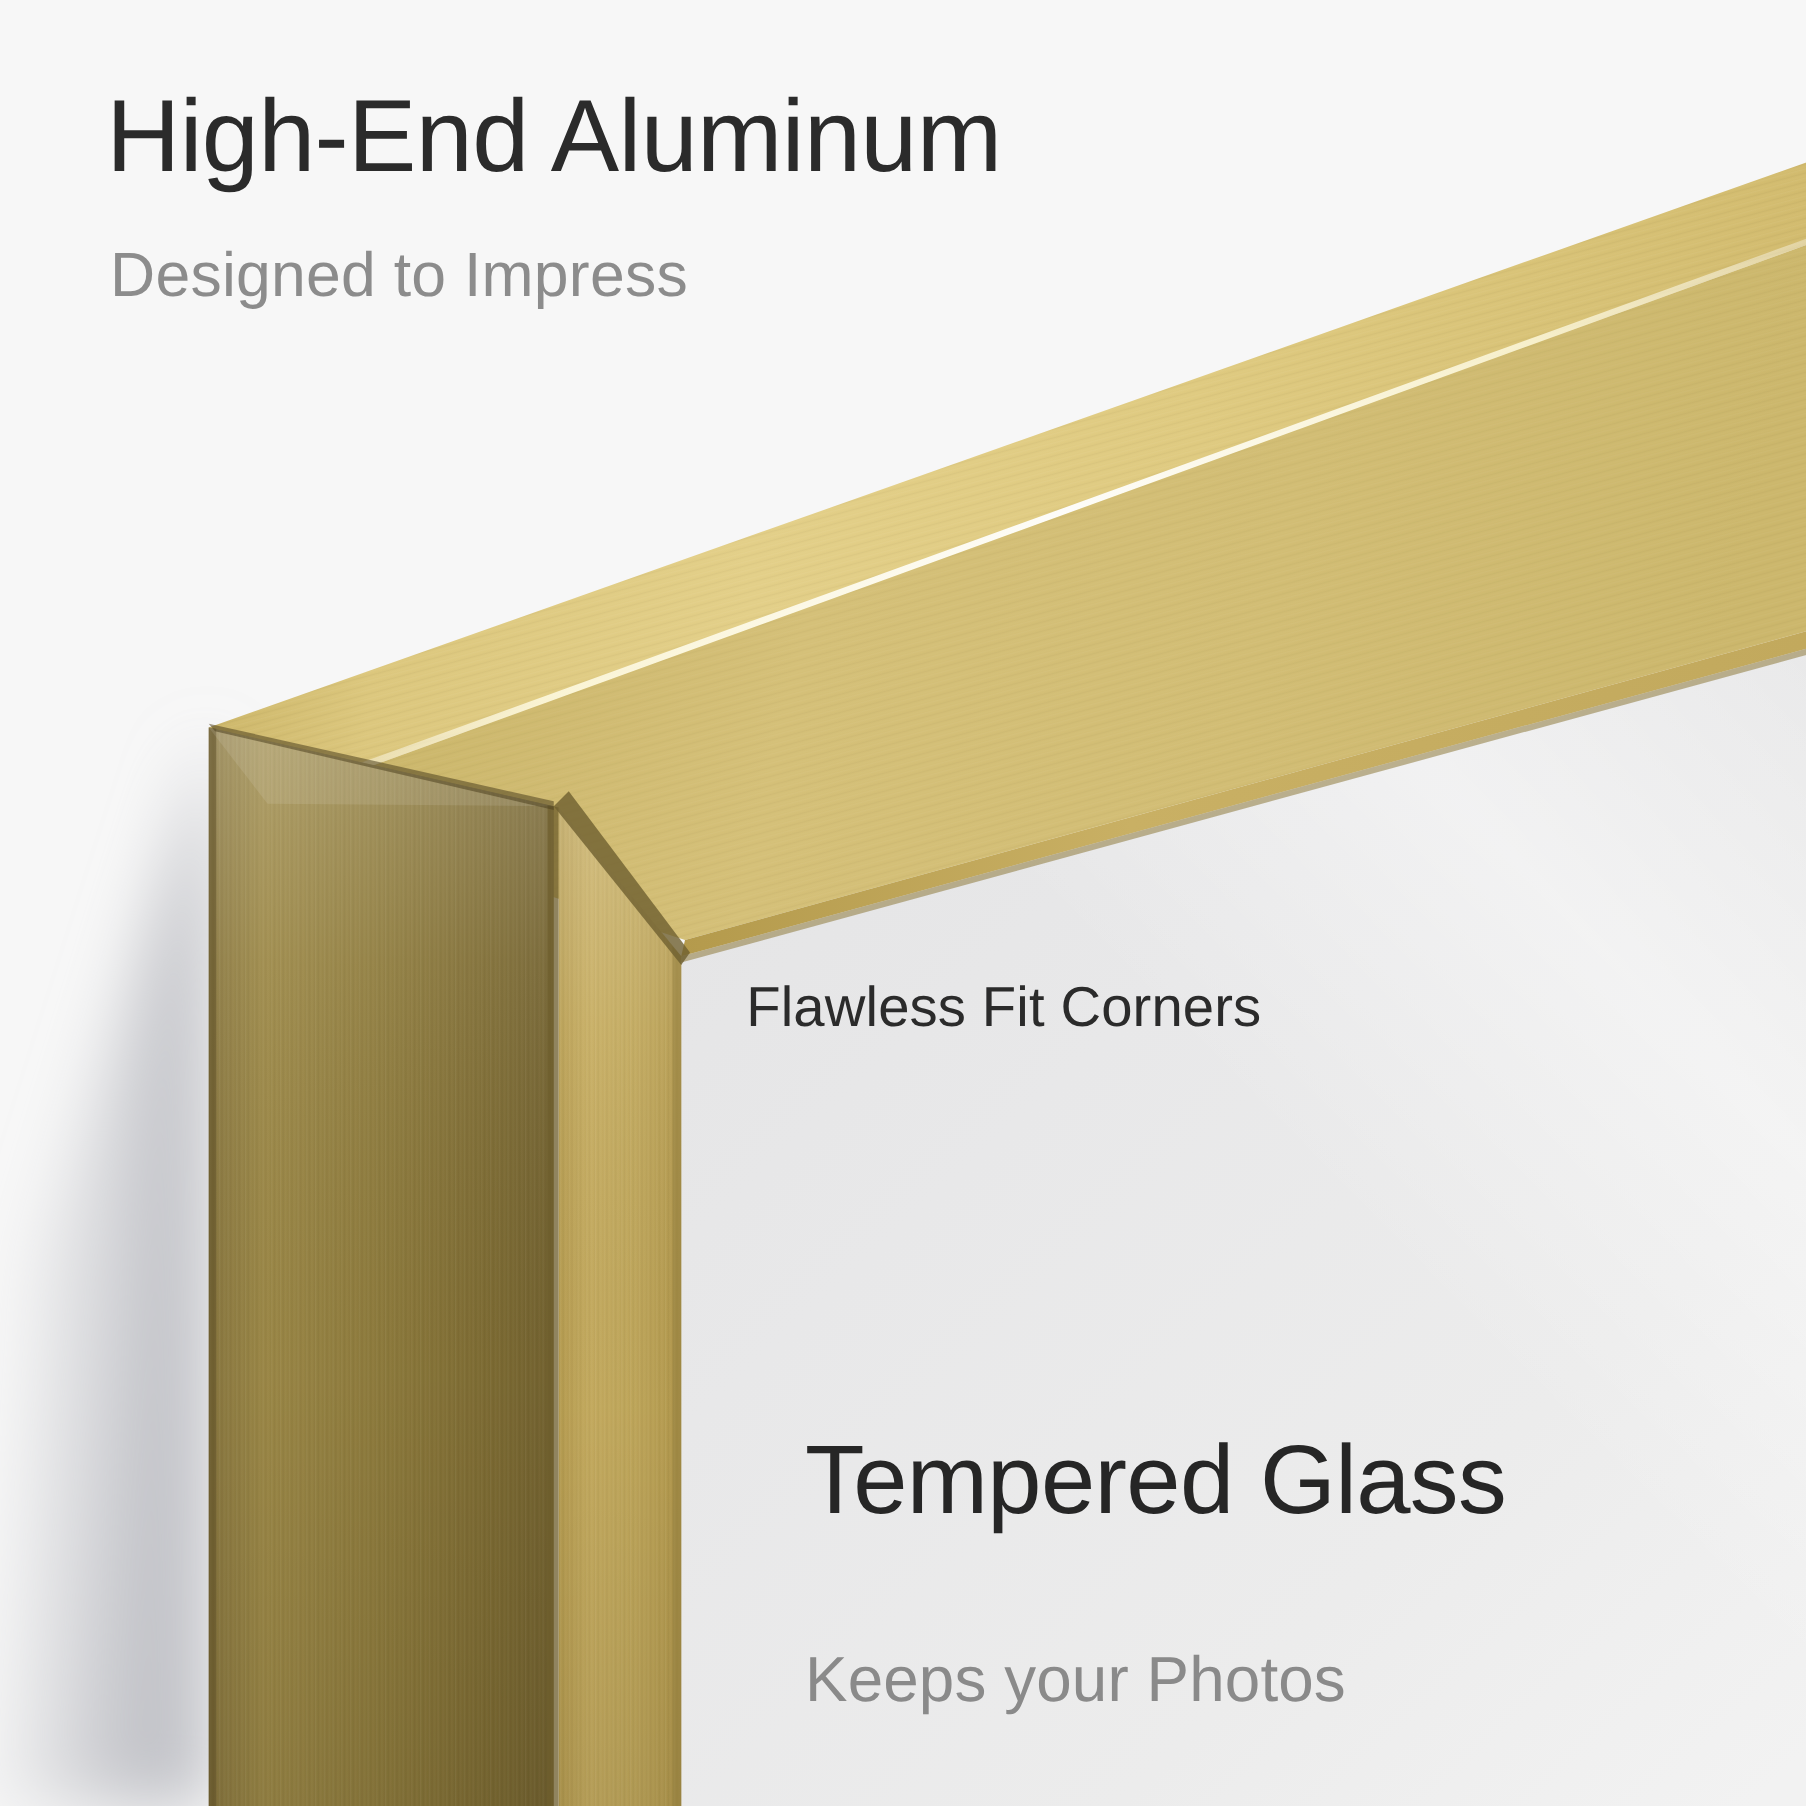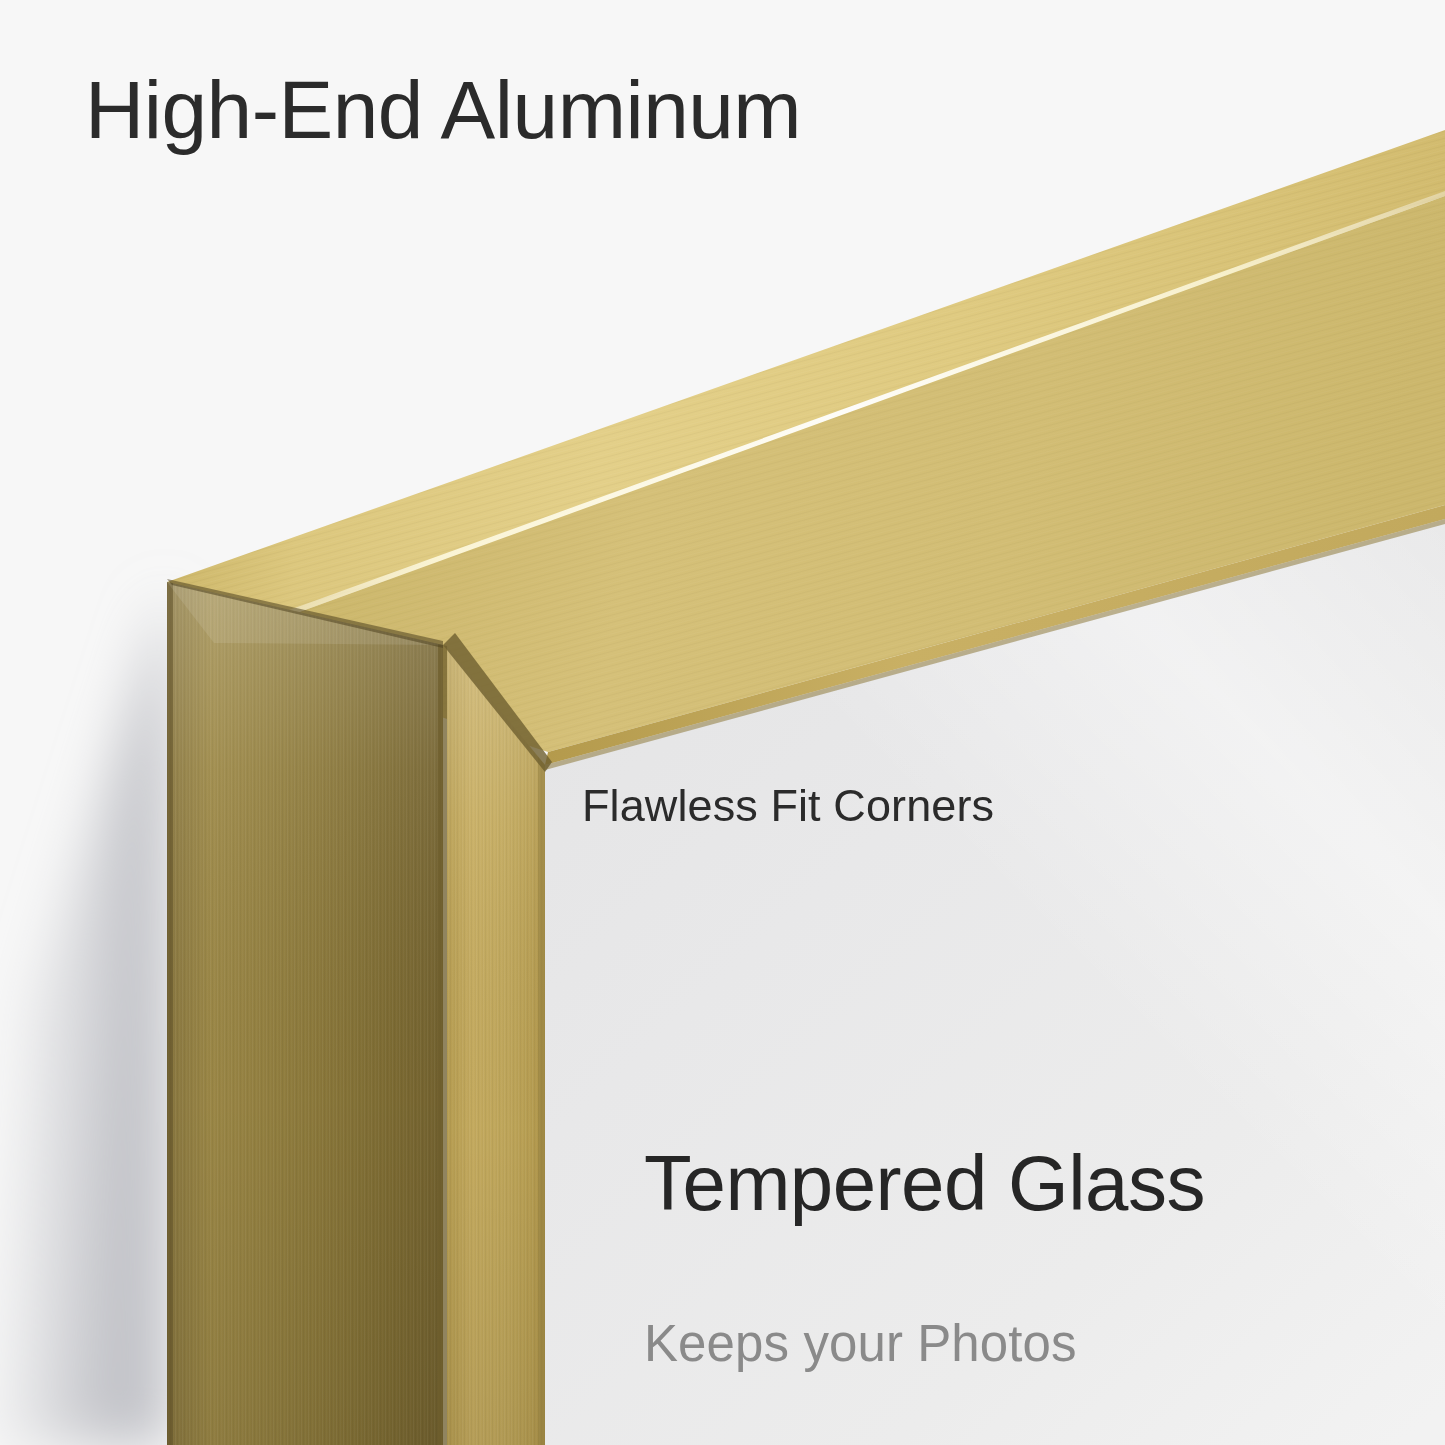--- a/index.html
+++ b/index.html
@@ -34,21 +34,21 @@
   }
   #subhead {
     left:88px; top:192px;
     font-size:50px;
     font-weight:300;
     letter-spacing:0.2px;
     color:#8c8c8c;
     line-height:1.15;
   }
   #corners-label {
-    left:582px; top:780px;
+    left:597px; top:780px;
     font-size:45px;
     font-weight:300;
     letter-spacing:0.1px;
     color:#2b2b2b;
     line-height:1.15;
   }
   #glass-title {
     left:644px; top:965px;
     font-size:78px;
     font-weight:300;
@@ -208,20 +208,21 @@
       <polygon points="443,645 455,633 552,762 545,772" fill="#6e5f2f" opacity="0.8"></polygon>
 
       <polygon points="167,582 214,643 443,645" fill="#ffffff" opacity="0.10"></polygon>
 
       <polygon points="167,579 172,585 443,648 443,641" fill="#4f421f" opacity="0.55"></polygon>
     </svg>
   </div>
 
   <div class="txt" id="headline">High-End Aluminum</div>
 
+  <div class="txt" id="subhead">Designed to Impress</div>
 
   <div class="txt" id="corners-label">Flawless Fit Corners</div>
 
   <div class="txt" id="glass-title">
     <div>Tempered Glass</div>
   </div>
 
   <div class="txt" id="glass-sub">
     <div>Keeps your Photos</div>
     

